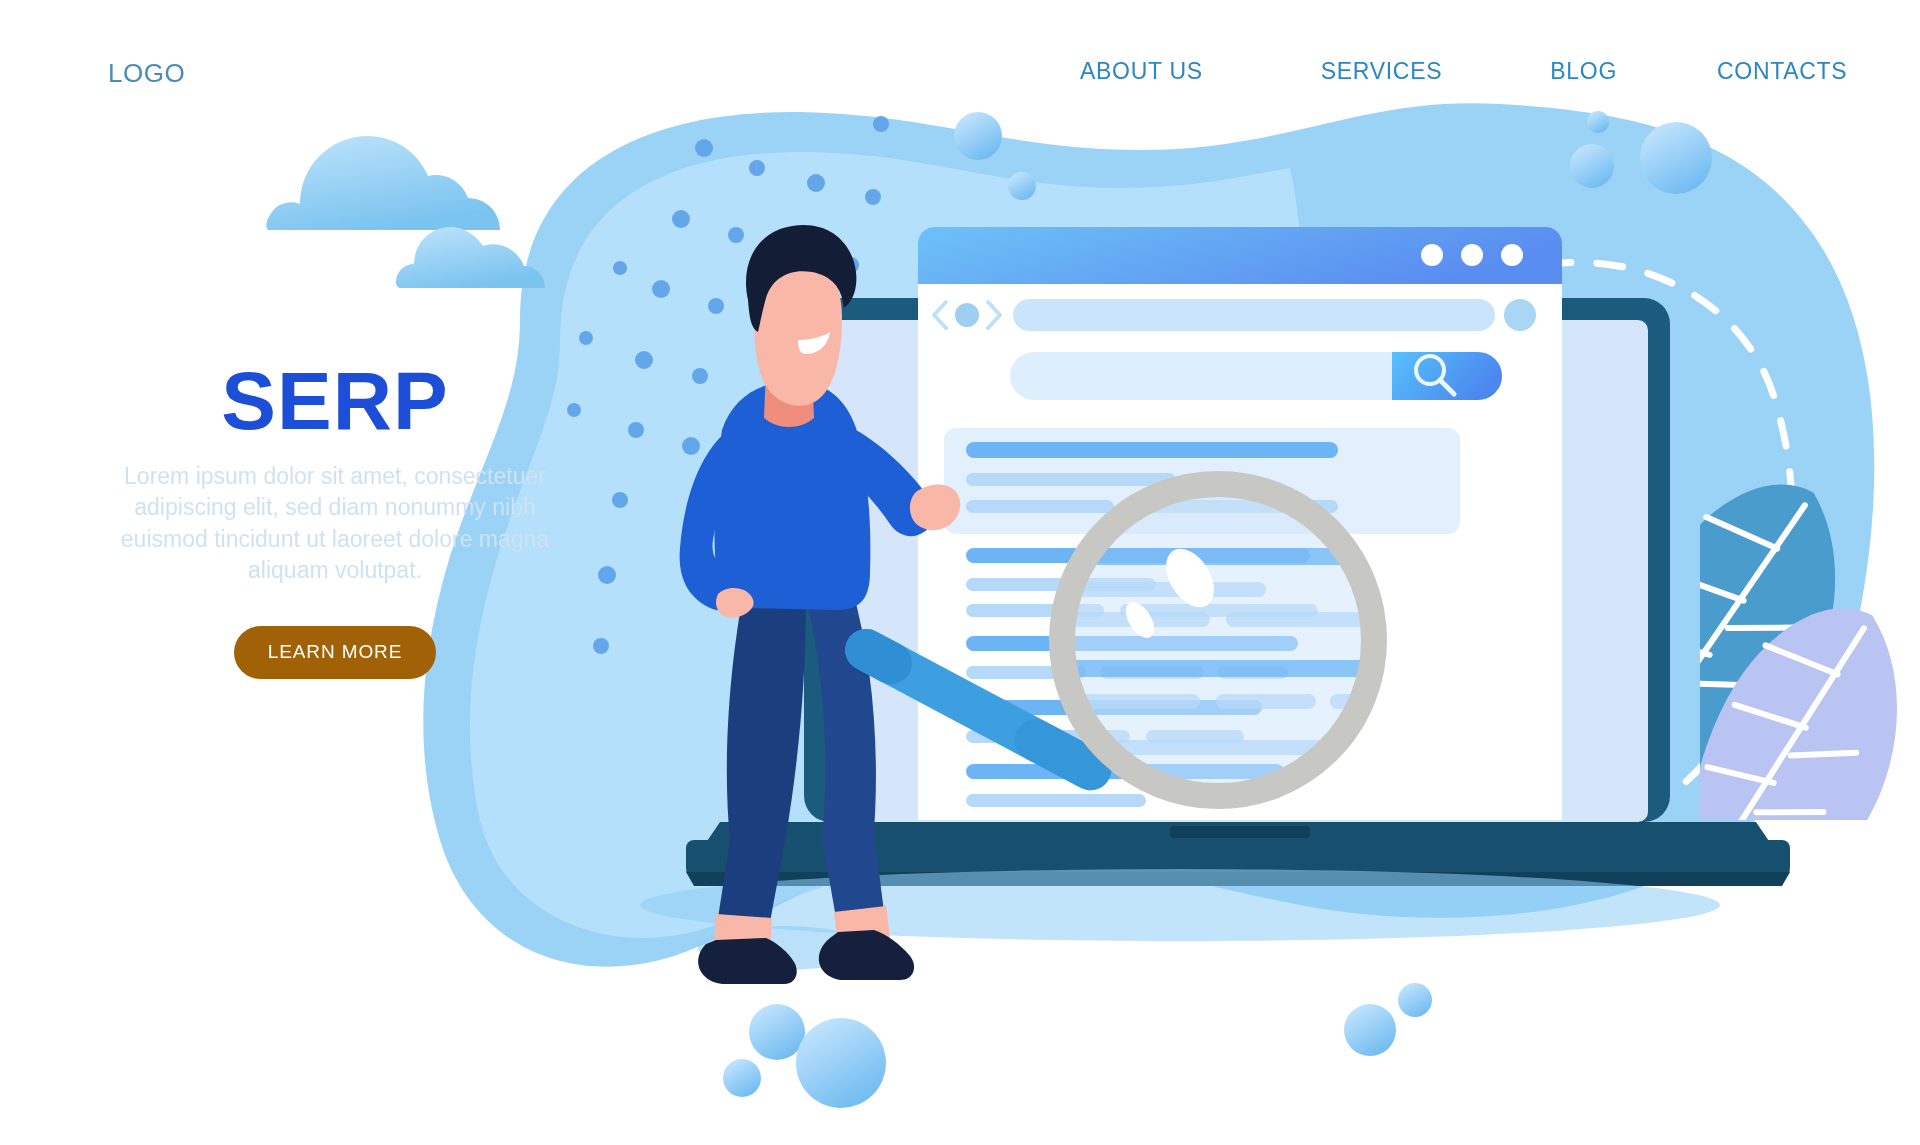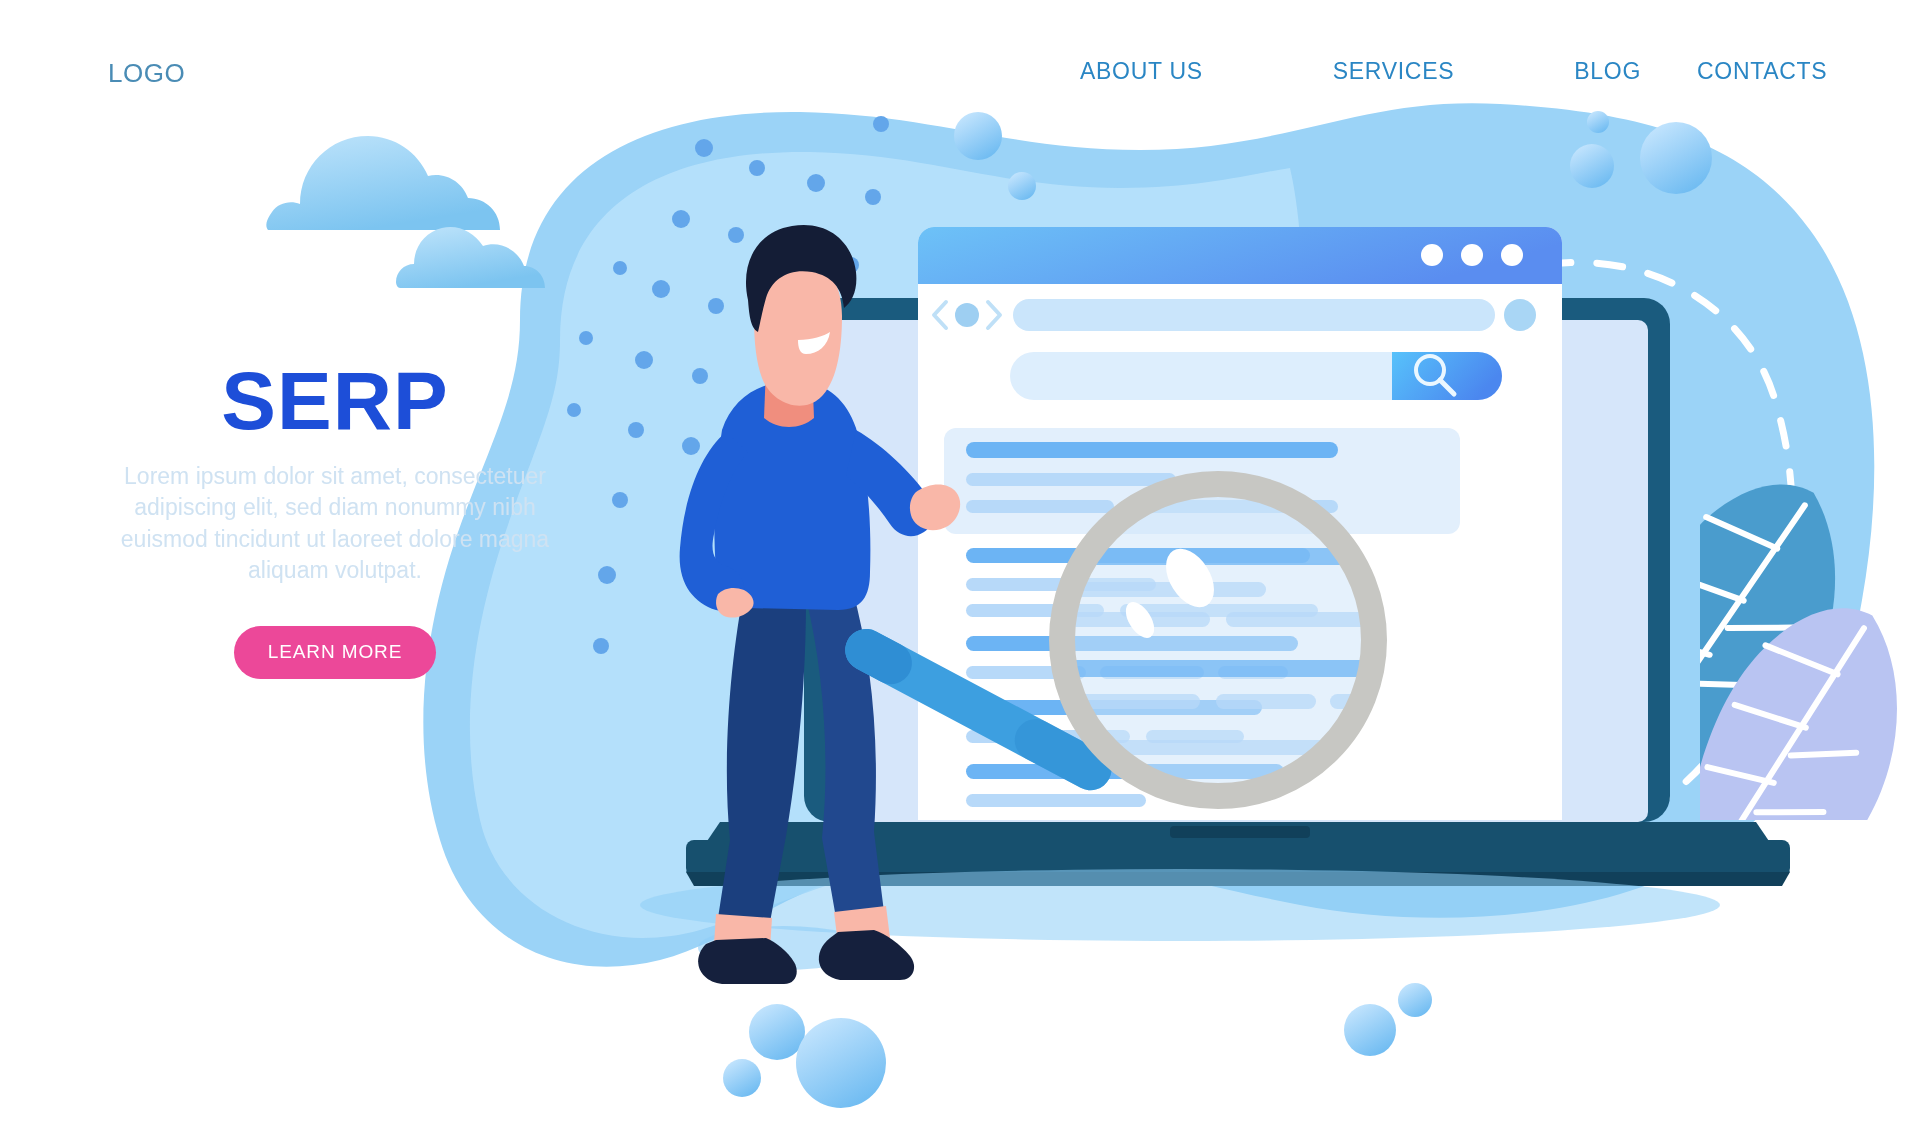--- a/index.html
+++ b/index.html
@@ -21,50 +21,50 @@
     z-index: 40;
     display: flex; align-items: center;
   }
   .logo {
     position: absolute; left: 108px; top: 58px;
     font-size: 26px; letter-spacing: 0.5px;
     color: #4a8cb5; font-weight: 400;
   }
   .nav {
     position: absolute; left: 1080px; top: 58px;
-    display: flex; align-items: center; gap: 12px;
+    display: flex; align-items: center; gap: 0;
   }
   .nav-item {
     font-size: 23px; letter-spacing: 0.7px;
     color: #2a86c4; font-weight: 400;
     white-space: nowrap; cursor: pointer;
     text-decoration: none;
   }
   .nav-item.n0 { margin-right: 118px; }
   .nav-item.n1 { margin-right: 108px; }
-  .nav-item.n2 { margin-right: 44px; }
+  .nav-item.n2 { margin-right: 100px; }
 
   
   .hero {
     position: absolute; left: 90px; top: 360px;
     width: 490px; text-align: center; z-index: 40;
   }
   .hero-title {
     font-size: 82px; font-weight: 700; color: #1d4ed8;
     letter-spacing: 1px; line-height: 1;
   }
   .hero-sub {
     margin-top: 19px;
     font-size: 23px; line-height: 1.36;
     color: #cfe2f2; font-weight: 400; text-align: center;
   }
   .cta {
     display: inline-block; margin-top: 40px;
     padding: 15px 34px 16px;
-    background: #ec4899; color: #ffffff;
+    background: #a16207; color: #ffffff;
     border: none; border-radius: 40px;
     font-size: 19px; letter-spacing: 0.9px;
     font-family: "Liberation Sans", sans-serif;
     cursor: pointer;
   }
 </style>
 </head>
 <body>
 
 <div id="stage">

